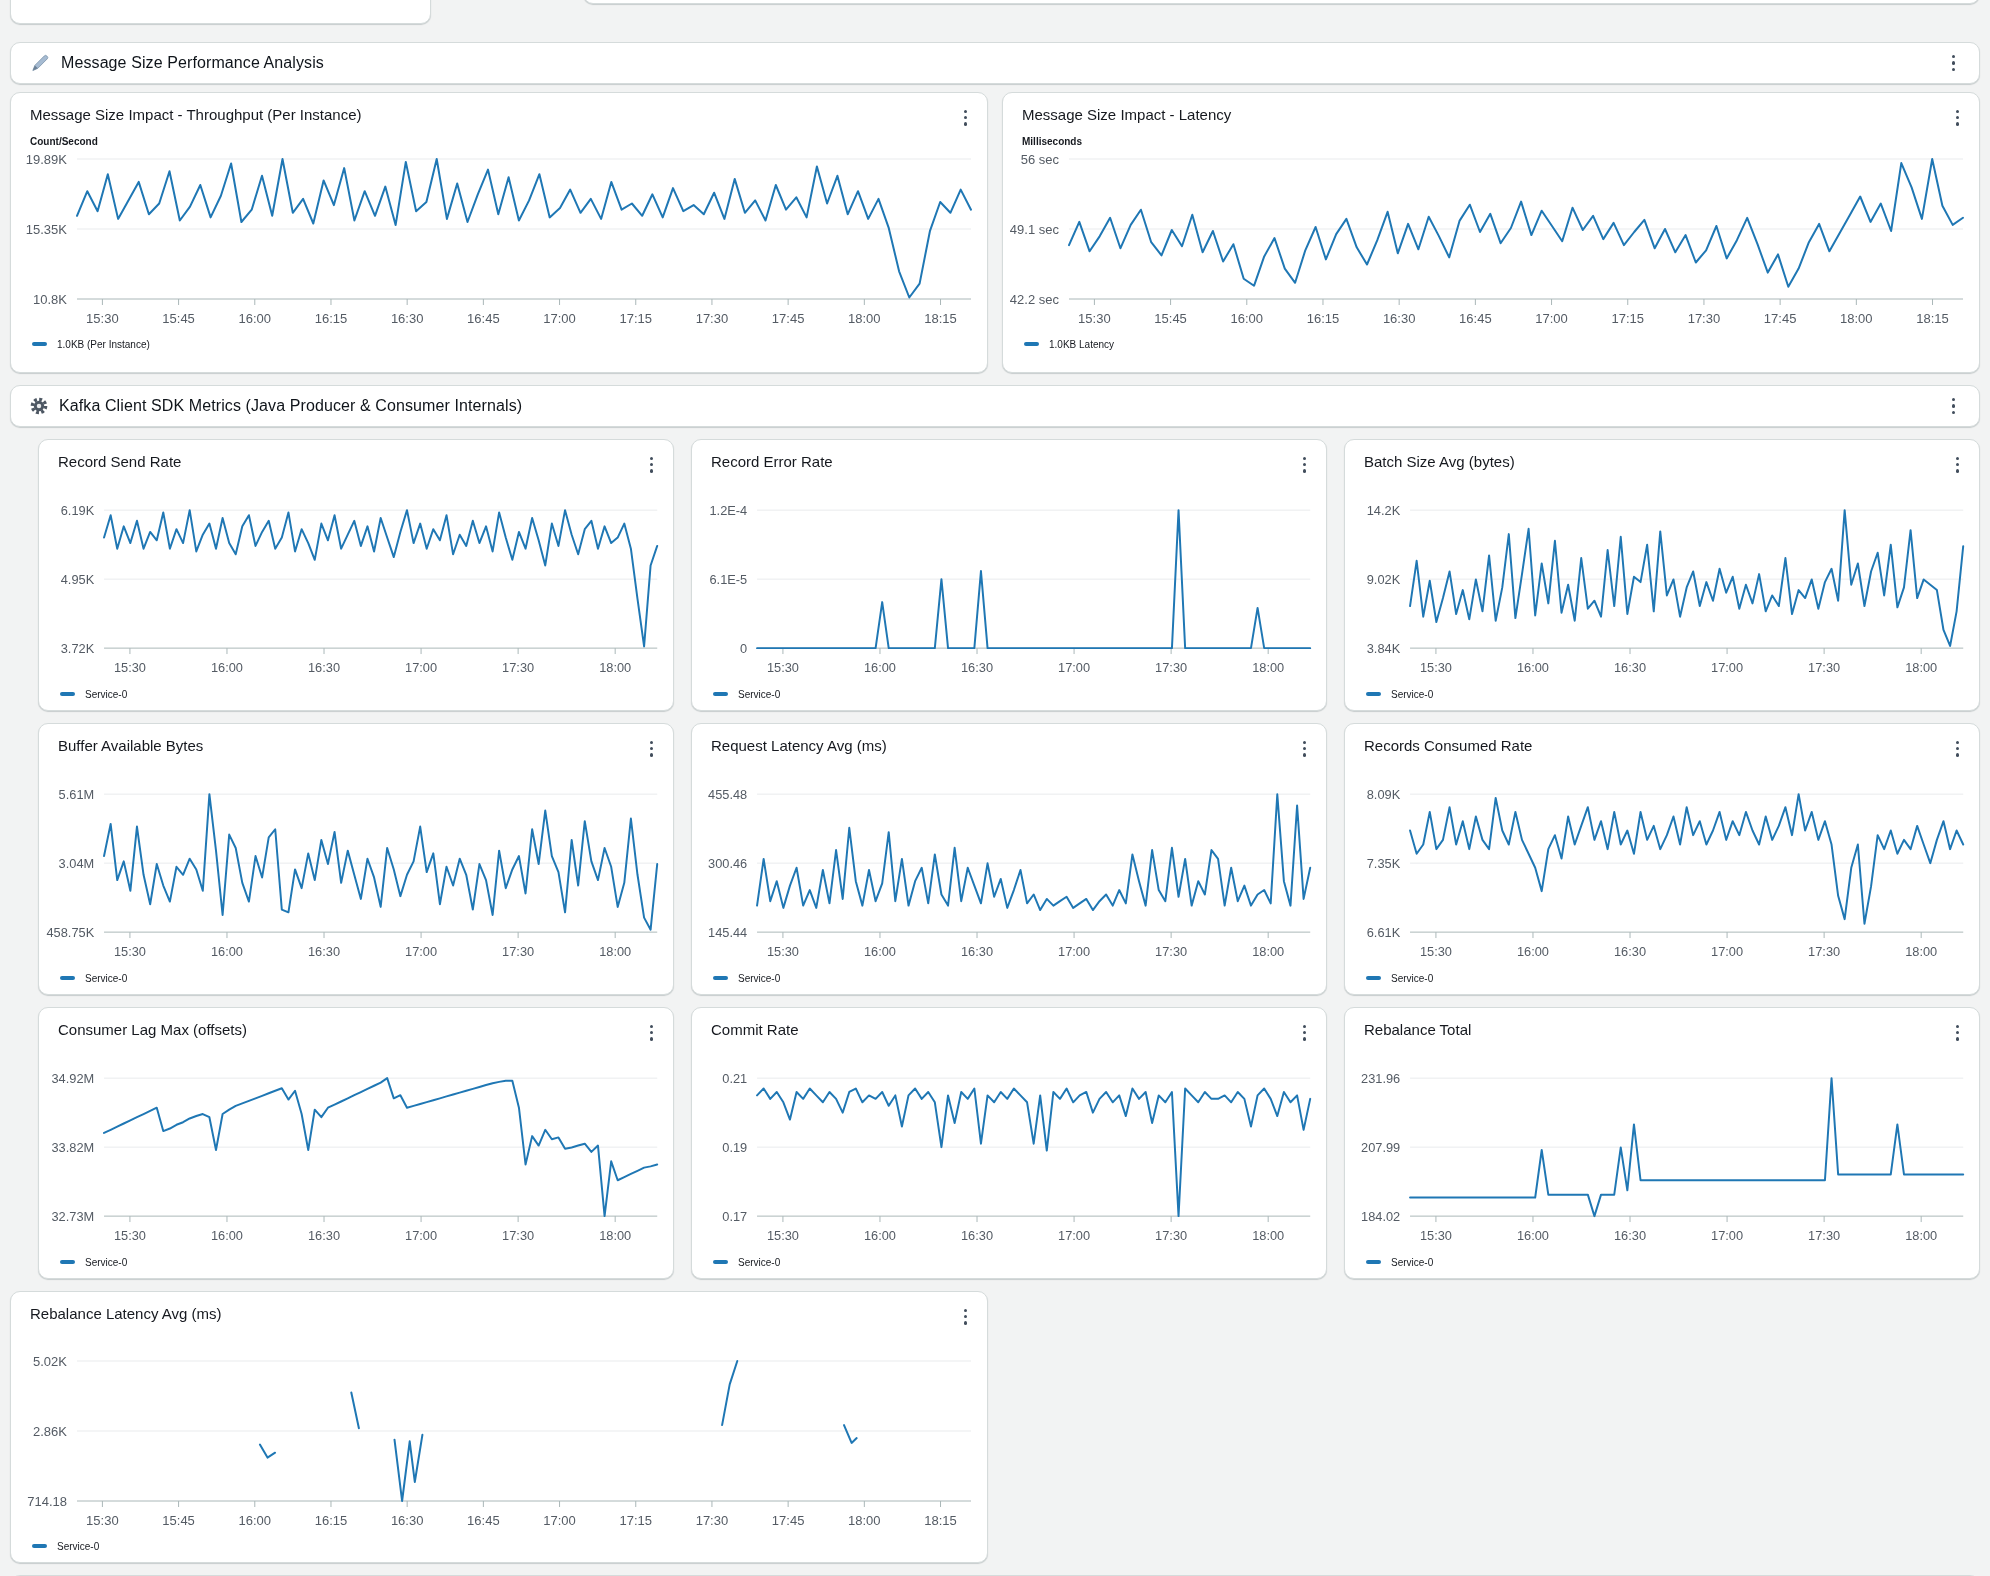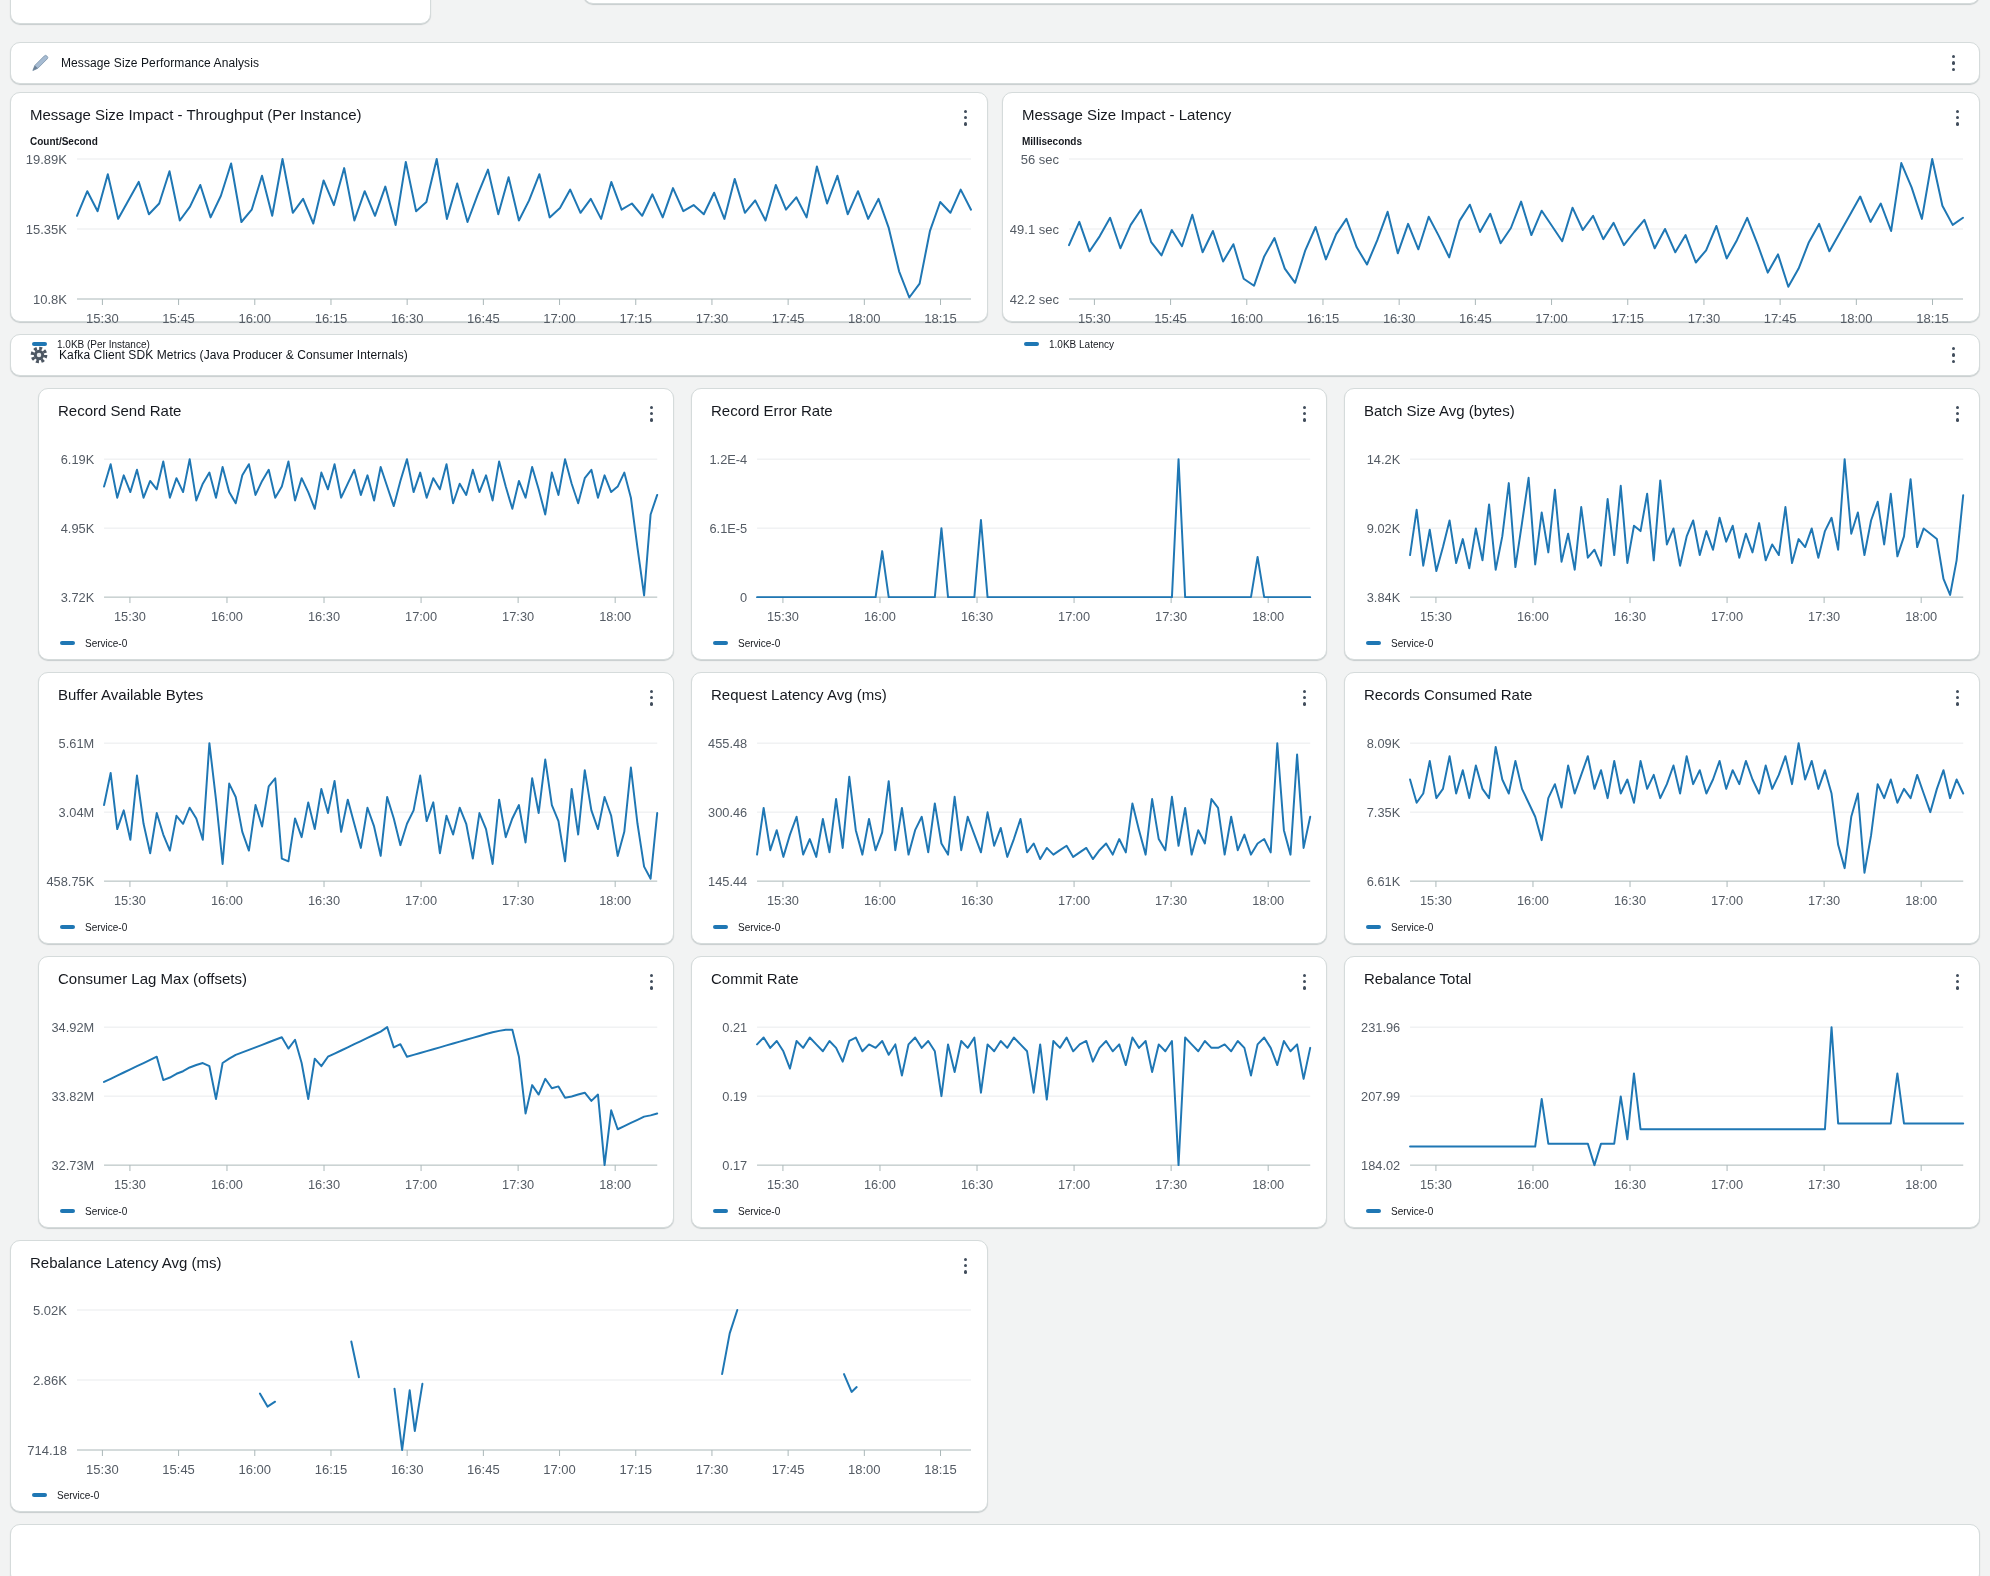--- a/index.html
+++ b/index.html
@@ -20,33 +20,33 @@
   .partial-tr { position:absolute; left:573px; right:0; top:-46px; height:50px; }
   .partial-bottom { margin-top:12px; height:60px; }
 
   
   .section-panel {
     height:42px; margin-top:8px;
     display:flex; align-items:center; padding:0 18px;
   }
   .section-panel:first-of-type { margin-top:0; }
   .sec-icon { display:flex; align-items:center; margin-right:10px; }
-  .sec-title { font-size:12px; font-weight:500; color:#0f141a; letter-spacing:.1px; flex:1; }
+  .sec-title { font-size:16px; font-weight:500; color:#0f141a; letter-spacing:.1px; flex:1; }
 
   .kebab { display:flex; flex-direction:column; gap:3px; padding:4px 6px; cursor:pointer; }
   .kebab i { width:3.2px; height:3.2px; border-radius:50%; background:#414d5c; }
 
   
   #top-row { display:grid; grid-template-columns:1fr 1fr; gap:14px; margin-top:8px; }
   #mid-header { margin-top:12px; }
   #grid-row { display:grid; grid-template-columns:repeat(3,1fr); column-gap:17px; row-gap:12px; margin-top:12px;padding-left:28px; }
   #bottom-row { margin-top:12px; }
 
   .chart-panel { height:272px; display:flex; flex-direction:column; }
-  .chart-panel.wide { height:230px; }
+  .chart-panel.wide { height:281px; }
   #bottom-row .chart-panel { width:978px; }
 
   .panel-head { display:flex; align-items:flex-start; justify-content:space-between; padding:13px 14px 0 19px; }
   .panel-title { font-size:15px; color:#16191f; }
   .unit-label { font-size:10px; font-weight:700; color:#16191f; padding:6px 0 0 19px; }
   .plot-gap { height:20px; }
   svg.plot { display:block; width:100%; flex:0 0 auto; }
   .legend { display:flex; align-items:center; gap:10px; padding:8px 0 0 21px; }
   .legend .dash { width:15px; height:4px; border-radius:2px; }
   .legend .lbl { font-size:10px; color:#16191f; }

